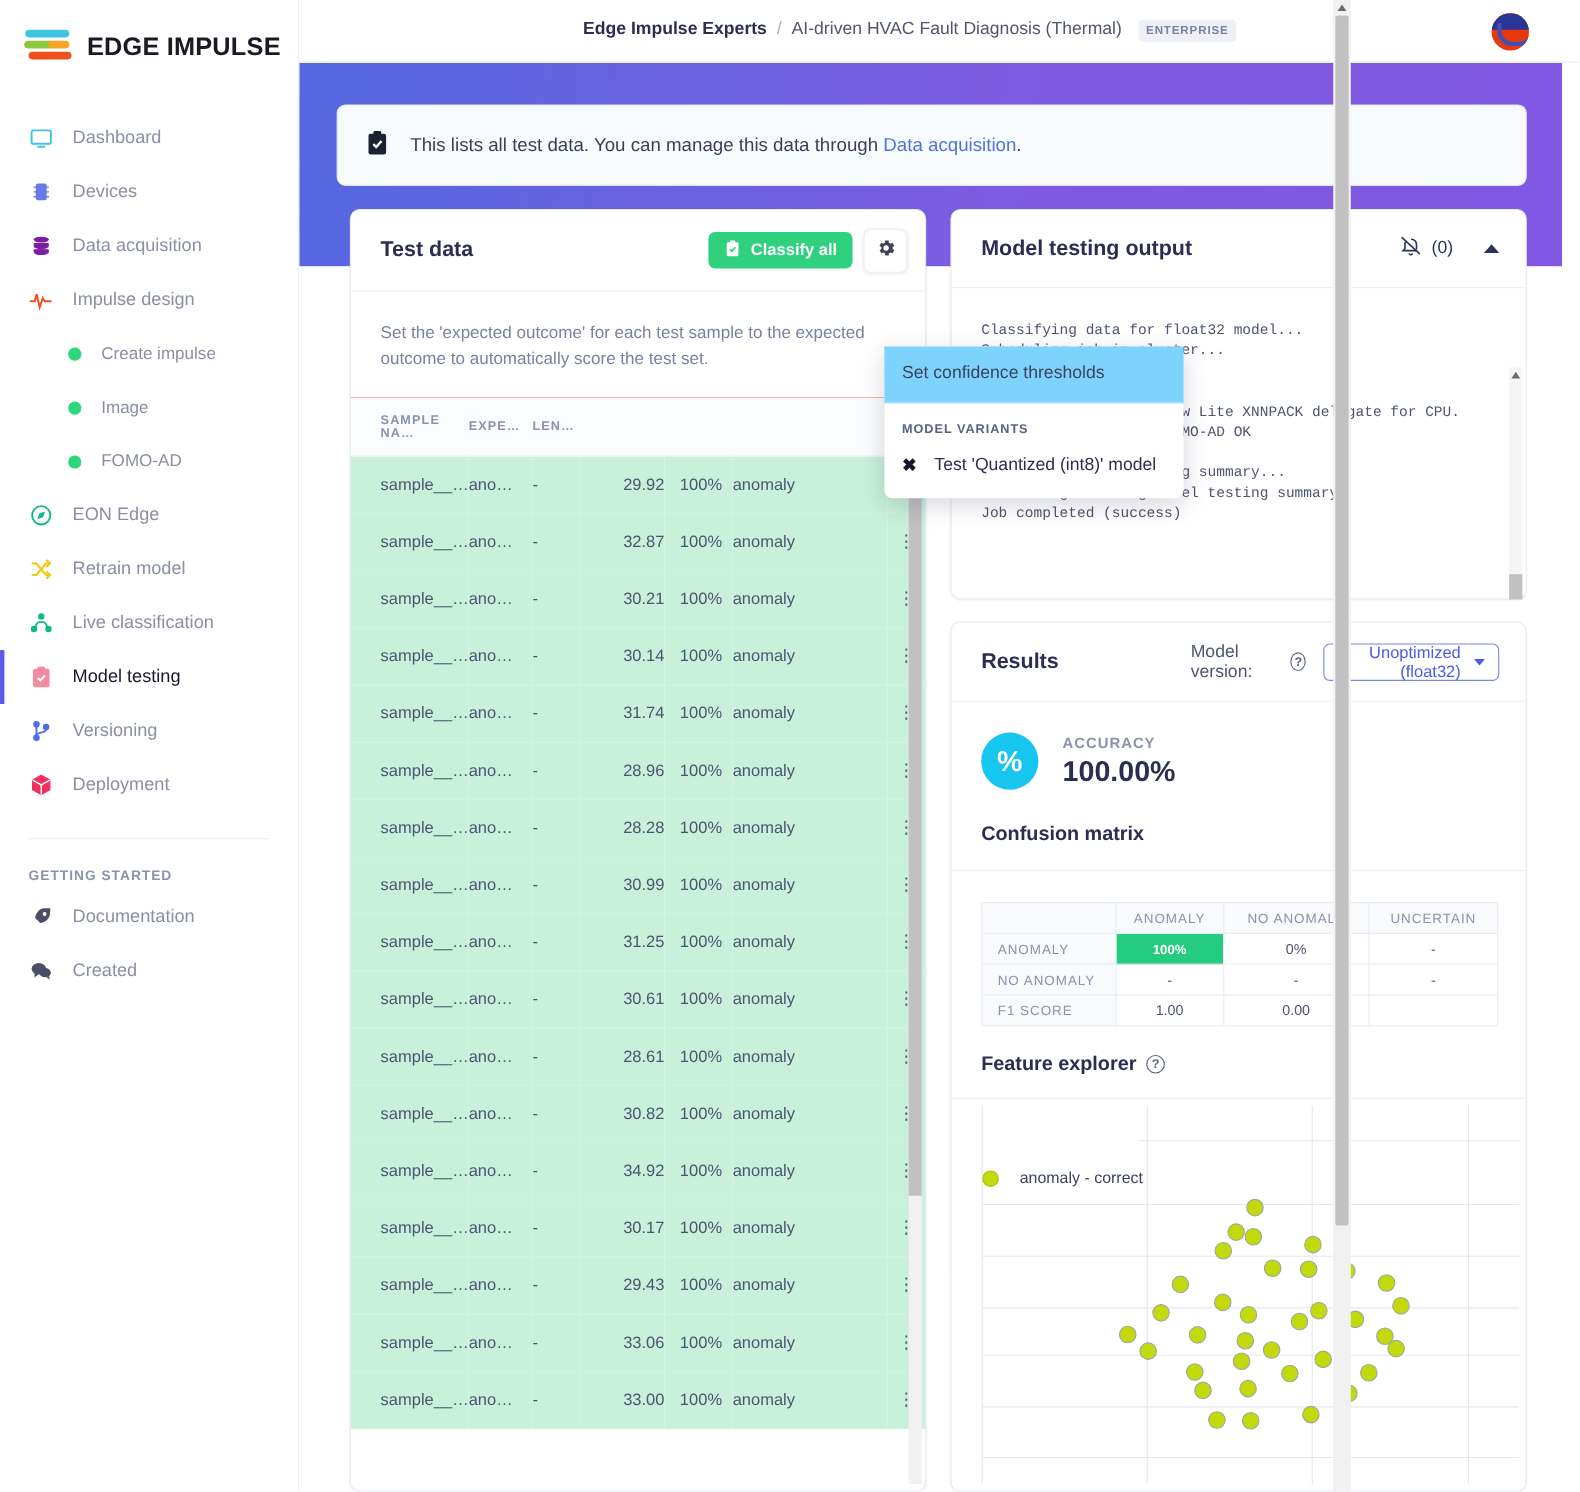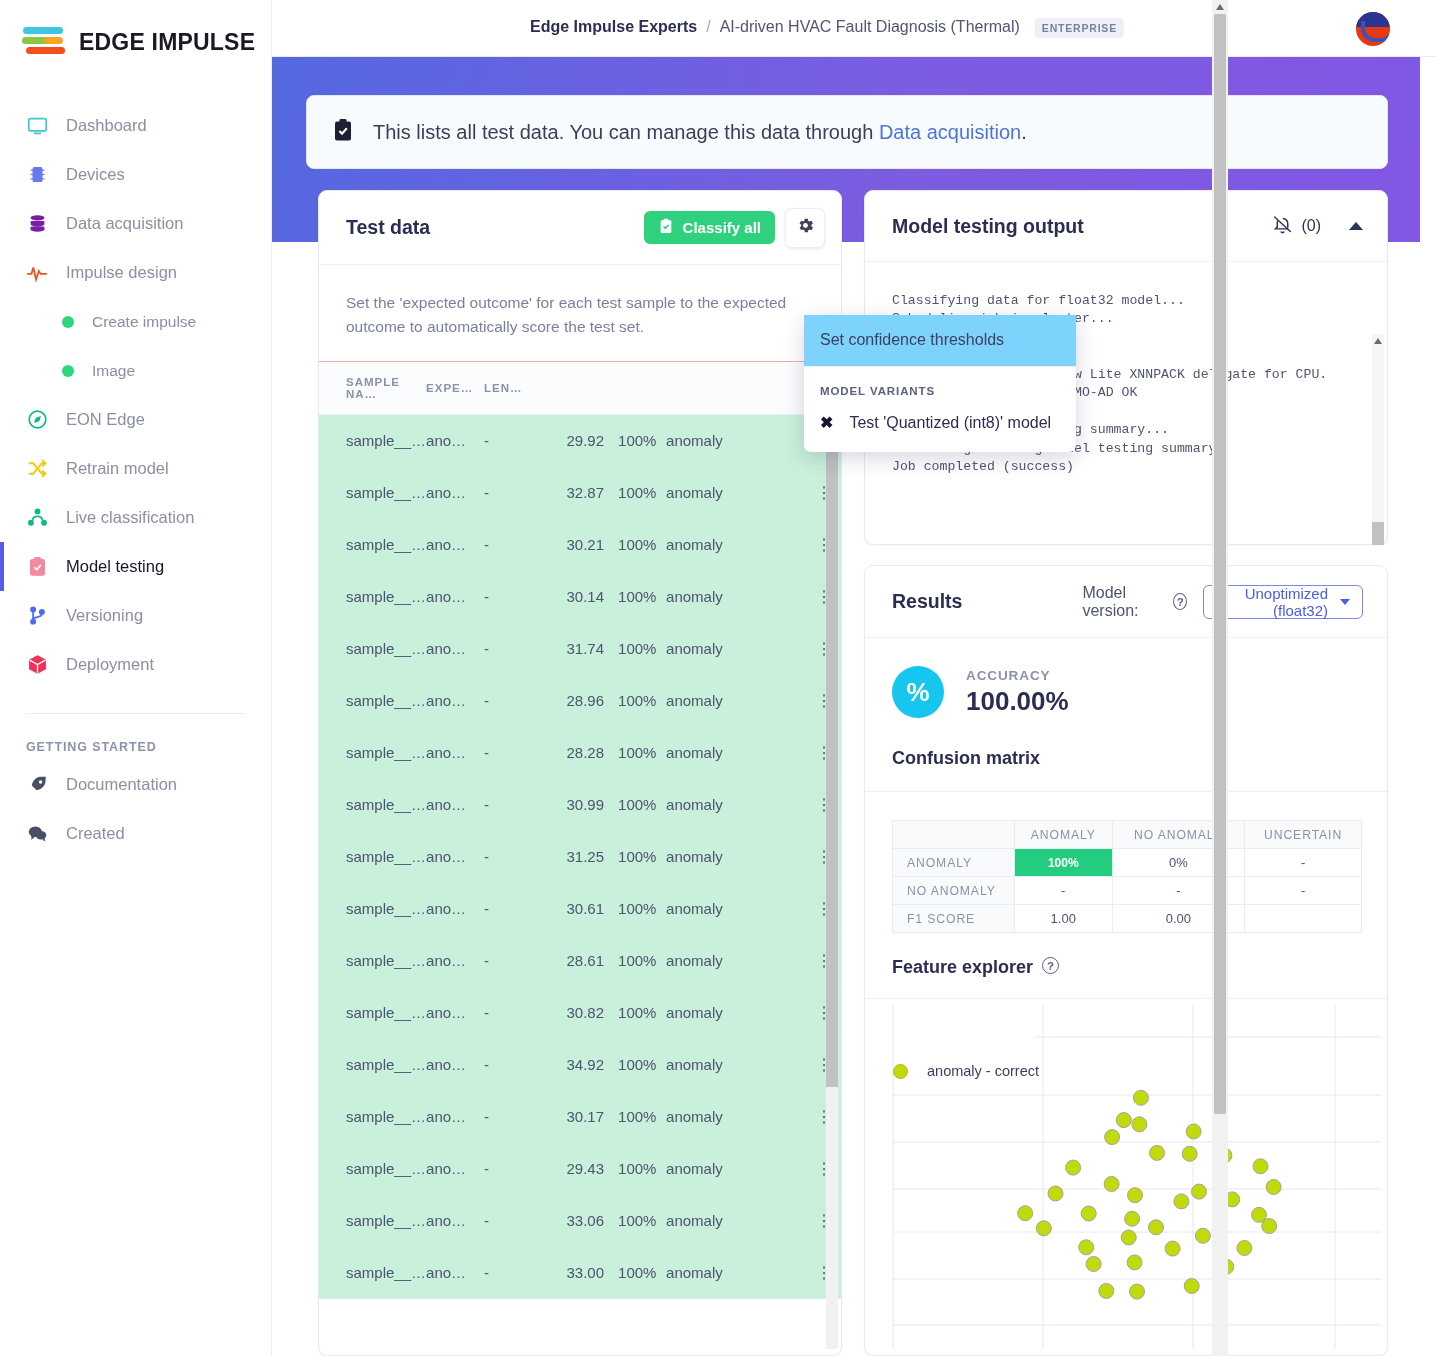--- a/index.html
+++ b/index.html
@@ -76,21 +76,21 @@
   }
 
   
   .content { position: absolute; left: 272px; top: 57px; width: 1148px; height: 1299px; }
 
   .alert {
     position: absolute; left: 34px; top: 38px; width: 1082px; height: 74px;
     background: #f8fbfd; border: 1px solid #e3e8f0; border-radius: 8px;
     display: flex; align-items: center; padding-left: 24px; gap: 18px;
   }
-  .alert-text { font-size: 20px; color: #3a3f58; }
+  .alert-text { font-size: 17px; color: #3a3f58; }
   .alert-link { color: #4f74d8; text-decoration: none; }
 
   .card {
     background: #fff; border: 1px solid #e7eaf1; border-radius: 9px;
     box-shadow: 0 1px 2px rgba(30,40,90,0.05);
   }
 
   
   .testcard { position: absolute; left: 46px; top: 133px; width: 524px; height: 1166px; overflow: visible; }
   .testcard-head {
@@ -186,21 +186,21 @@
   .section-title { padding: 30px 0 22px 27px; font-size: 18px; font-weight: bold; color: #2b2d52; border-bottom: 1px solid #eef0f5; }
 
   table.cm { margin: 28px 0 0 27px; width: 470px; border-collapse: collapse; }
   table.cm th, table.cm td { border: 1px solid #e8ecf3; height: 28px; text-align: center; font-size: 12.2px; }
   table.cm th { background: #f8fafc; color: #8b92ab; font-weight: normal; letter-spacing: 0.9px; }
   table.cm th.rh { text-align: left; padding-left: 14px; width: 122px; }
   table.cm td { color: #4d5470; font-size: 13px; background: #fff; }
   table.cm td.hit { background: #23cc7e; color: #fff; font-weight: bold; font-size: 12px; }
   table.cm td.blank { background: #fff; }
 
-  .fe-title { padding: 24px 0 20px 27px; font-size: 18px; font-weight: bold; color: #2b2d52; display:flex; align-items:flex-start; gap:9px; border-bottom: 1px solid #eef0f5;}
+  .fe-title { padding: 24px 0 20px 27px; font-size: 18px; font-weight: bold; color: #2b2d52; display:flex; align-items:center; gap:9px; border-bottom: 1px solid #eef0f5;}
   .plotwrap { position: relative; width: 524px; height: 360px; }
   .legend { position: absolute; left: 28px; top: 64px; display:flex; align-items:center; gap: 19px; z-index: 3; }
   .legend .sw { width: 15px; height: 15px; border-radius: 50%; background: #c2d90c; border: 1px solid #a9be0b; }
   .legend .lb { font-size: 14.5px; color: #3c4160; }
 </style>
 </head>
 <body>
 
 <div id="app">
 
@@ -260,20 +260,24 @@
         <span>Impulse design</span>
       </div>
 
       <div class="nav-sub">
         <span class="dot"></span>
         <span>Create impulse</span>
       </div>
       <div class="nav-sub">
         <span class="dot"></span>
         <span>Image</span>
+      </div>
+      <div class="nav-sub">
+        <span class="dot"></span>
+        <span>FOMO-AD</span>
       </div>
 
       <div class="nav-item">
         <span class="nav-icon">
           <svg width="21" height="21" viewBox="0 0 24 24" fill="none" stroke="#12b886" stroke-width="1.9">
               <circle cx="12" cy="12" r="9.5"></circle>
               <polygon points="16,8 10,10 8,16 14,14" fill="#12b886" stroke="none"></polygon>
             </svg>
         </span>
         <span>EON Edge</span>

